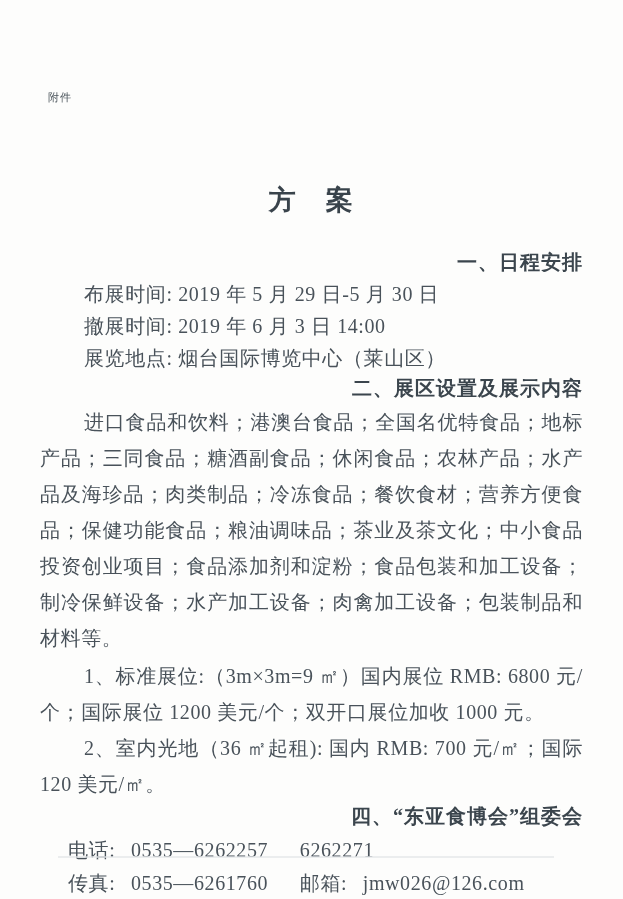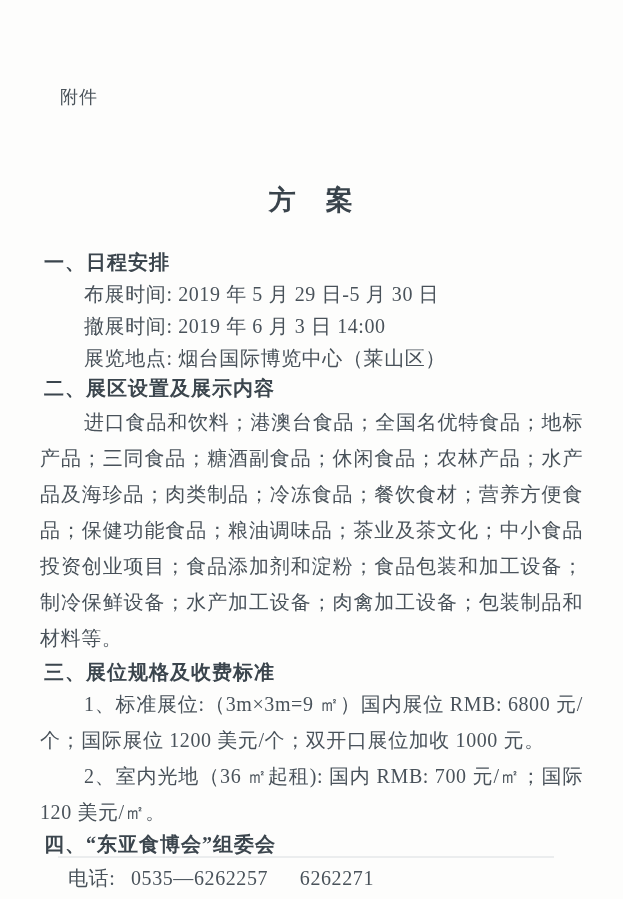--- a/index.html
+++ b/index.html
@@ -17,42 +17,43 @@
   }
   .page {
     position: relative;
     width: 623px;
     height: 899px;
     background: #fdfdfc;
     box-sizing: border-box;
     padding: 86px 40px 0 40px;
   }
   .attachment {
-    font-size: 18px;
+    font-size: 11px;
     line-height: 22px;
-    margin-left: 20px;
+    margin-left: 8px;
     letter-spacing: 1px;
     color: #4b545b;
   }
   .title {
     margin: 38px 0 0 0;
     text-align: center;
     font-size: 27px;
     line-height: 36px;
     font-weight: bold;
     letter-spacing: 1.5px;
     color: #39434b;
   }
   h2.sec-heading {
     margin: 0 0 0 4px;
     font-size: 20px;
     line-height: 28px;
     font-weight: bold;
     letter-spacing: 1px;
     color: #3b454d;
+    text-align: right;
   }
   h2.first {
     margin-top: 30px;
   }
   .schedule {
     margin: 2px 0 0 0;
   }
   .schedule-line {
     margin-left: 44px;
     font-size: 20px;
@@ -118,21 +119,20 @@
   <div class="schedule">
     <div class="schedule-line">布展时间: 2019 年 5 月 29 日-5 月 30 日</div>
     <div class="schedule-line">撤展时间: 2019 年 6 月 3 日 14:00</div>
     <div class="schedule-line">展览地点: 烟台国际博览中心（莱山区）</div>
   </div>
 
   <h2 class="sec-heading">二、展区设置及展示内容</h2>
 
   <p class="body-paragraph">进口食品和饮料；港澳台食品；全国名优特食品；地标产品；三同食品；糖酒副食品；休闲食品；农林产品；水产品及海珍品；肉类制品；冷冻食品；餐饮食材；营养方便食品；保健功能食品；粮油调味品；茶业及茶文化；中小食品投资创业项目；食品添加剂和淀粉；食品包装和加工设备；制冷保鲜设备；水产加工设备；肉禽加工设备；包装制品和材料等。</p>
 
-  <h2 class="sec-heading">三、展位规格及收费标准</h2>
 
   <p class="body-paragraph fee-item">1、标准展位:（3m×3m=9 ㎡）国内展位 RMB: 6800 元/个；国际展位 1200 美元/个；双开口展位加收 1000 元。</p>
 
   <p class="body-paragraph fee-item">2、室内光地（36 ㎡起租): 国内 RMB: 700 元/㎡；国际 120 美元/㎡。</p>
 
   <h2 class="sec-heading">四、“东亚食博会”组委会</h2>
 
   <div class="contact">
     <div class="contact-row">
       <span>电话:</span>

